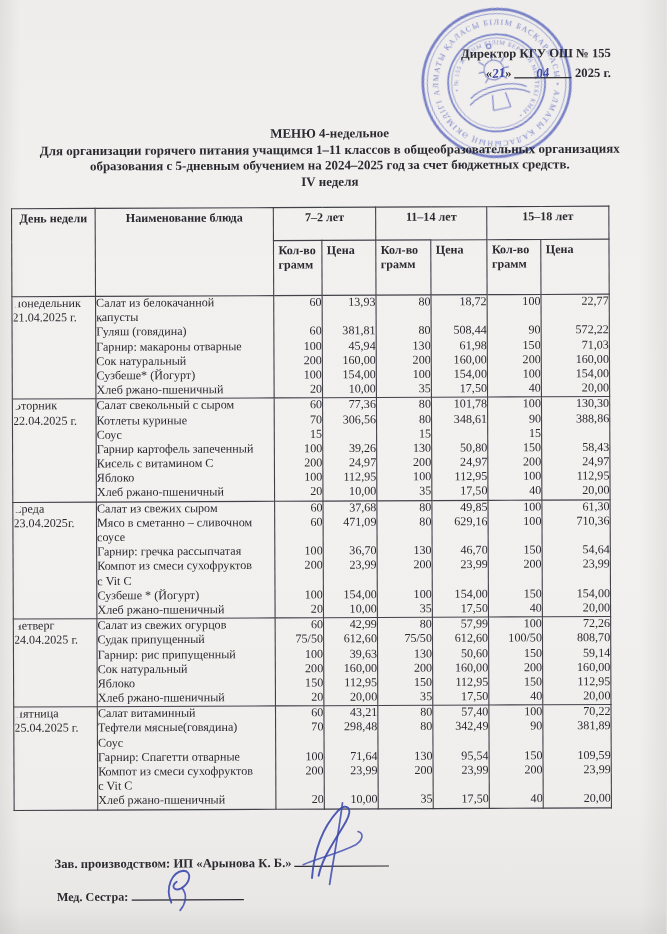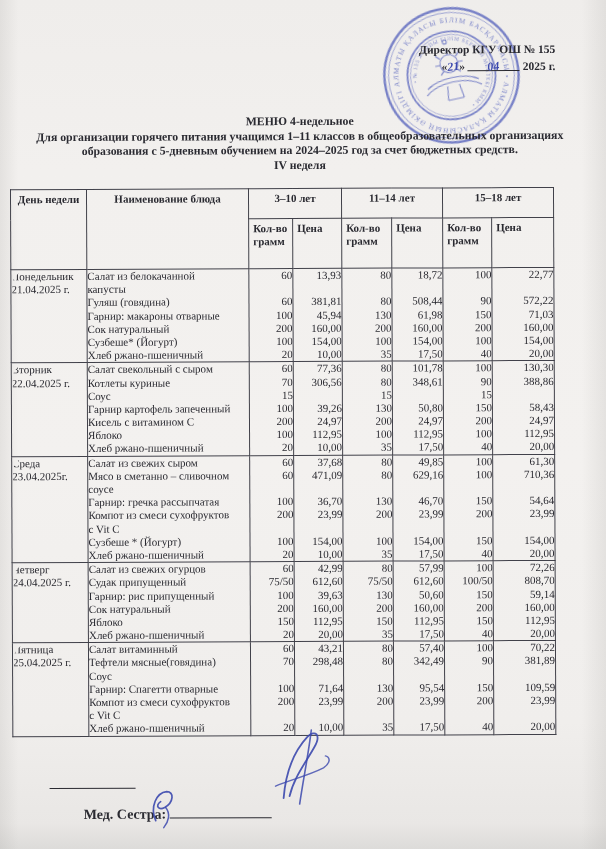--- a/index.html
+++ b/index.html
@@ -68,21 +68,21 @@
   th.h-day{vertical-align:middle;}
   th.h-dish{vertical-align:middle;}
   td.c-day{padding:2px 2px 2px 3px;line-height:13.2px;border-radius:15px;}
   td.c-dish{padding:2px 2px 2px 4px;}
   td.c-num{padding:2px 2px 2px 5px;text-align:right;}
   .ln{height:13.2px;line-height:13.2px;white-space:nowrap;}
   .dayname,.daydate{height:13.2px;line-height:13.2px;white-space:nowrap;}
 
   
   .footer-line1{position:absolute;left:48px;top:776px;font-weight:bold;font-size:11.5px;}
-  .footer-line2{position:absolute;left:50px;top:806px;font-weight:bold;font-size:14px;margin-left:32px;}
+  .footer-line2{position:absolute;left:50px;top:806px;font-weight:bold;font-size:11px;}
   .f-uline{display:inline-block;border-bottom:1.3px solid #2a2a31;height:11px;}
 
   .sig{position:absolute;stroke:#3c49ae;fill:none;}
   .sig path{stroke-linecap:round;}
   .sig-zav{left:252px;top:728px;width:100px;height:78px;}
   .sig-med{left:140px;top:786px;width:62px;height:44px;}
 </style>
 </head>
 <body>
 
@@ -143,21 +143,21 @@
           <col style="width:49px">
         <col style="width:50px">
           <col style="width:51px">
         <col style="width:49px">
           <col style="width:62px">
       </colgroup>
       <thead>
         <tr class="hrow1">
           <th class="h-day" rowspan="2">День недели</th>
           <th class="h-dish" rowspan="2">Наименование блюда</th>
-          <th colspan="2">3–10 лет</th>
+          <th colspan="2">7–2 лет</th>
           <th colspan="2">11–14 лет</th>
           <th colspan="2">15–18 лет</th>
         </tr>
         <tr class="hrow2">
           <th>Кол-во грамм</th>
           <th>Цена</th>
           <th>Кол-во грамм</th>
           <th>Цена</th>
           <th>Кол-во грамм</th>
           <th>Цена</th>
@@ -506,20 +506,21 @@
               <div class="ln">109,59</div>
               <div class="ln">23,99</div>
               <div class="ln">&nbsp;</div>
               <div class="ln">20,00</div>
             </td>
           </tr>
         </tbody>
     </table>
 
     <div class="footer-line1">
+      <span>Зав. производством: ИП «Арынова К. Б.»</span>
       <span class="f-uline" style="width:86px;"></span>
     </div>
     <div class="footer-line2">
       <span>Мед. Сестра:</span>
       <span class="f-uline" style="width:102px;"></span>
     </div>
 
     <svg class="sig sig-zav" viewBox="0 0 100 78">
       <path d="M30,70 C32,46 40,24 54,9 C62,1 68,7 61,19 C52,35 40,50 36,68" stroke-width="1.8" opacity="0.9"></path>
       <path d="M58,2 C55,26 50,50 46,76" stroke-width="1.6" opacity="0.85"></path>

